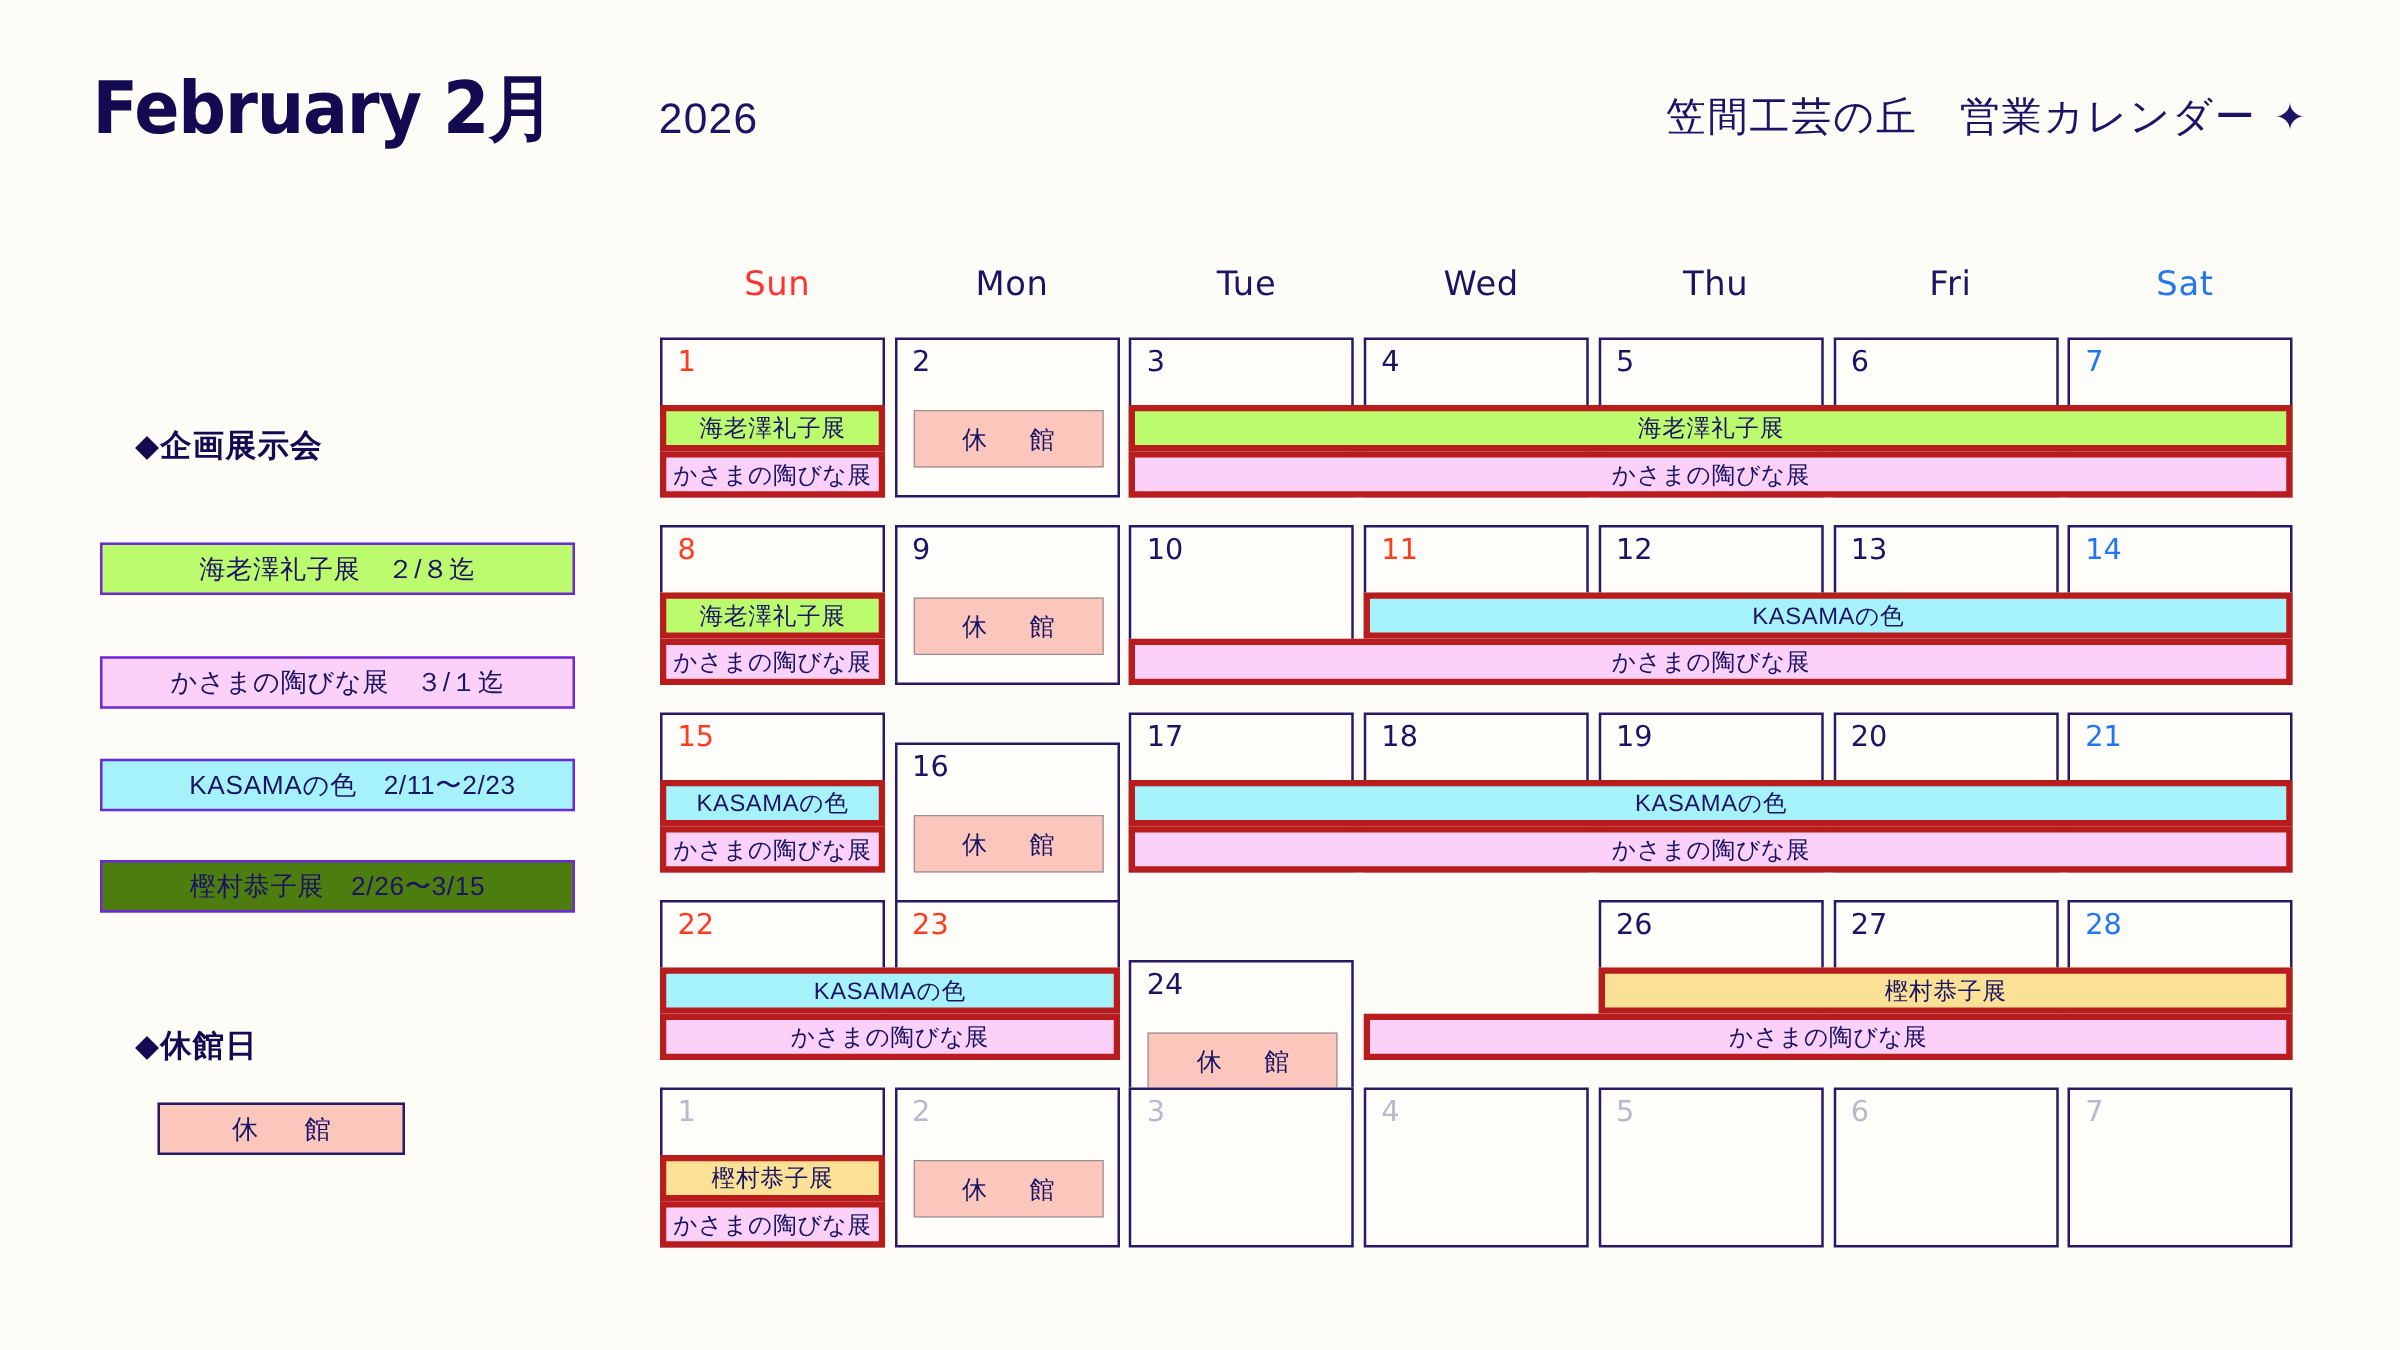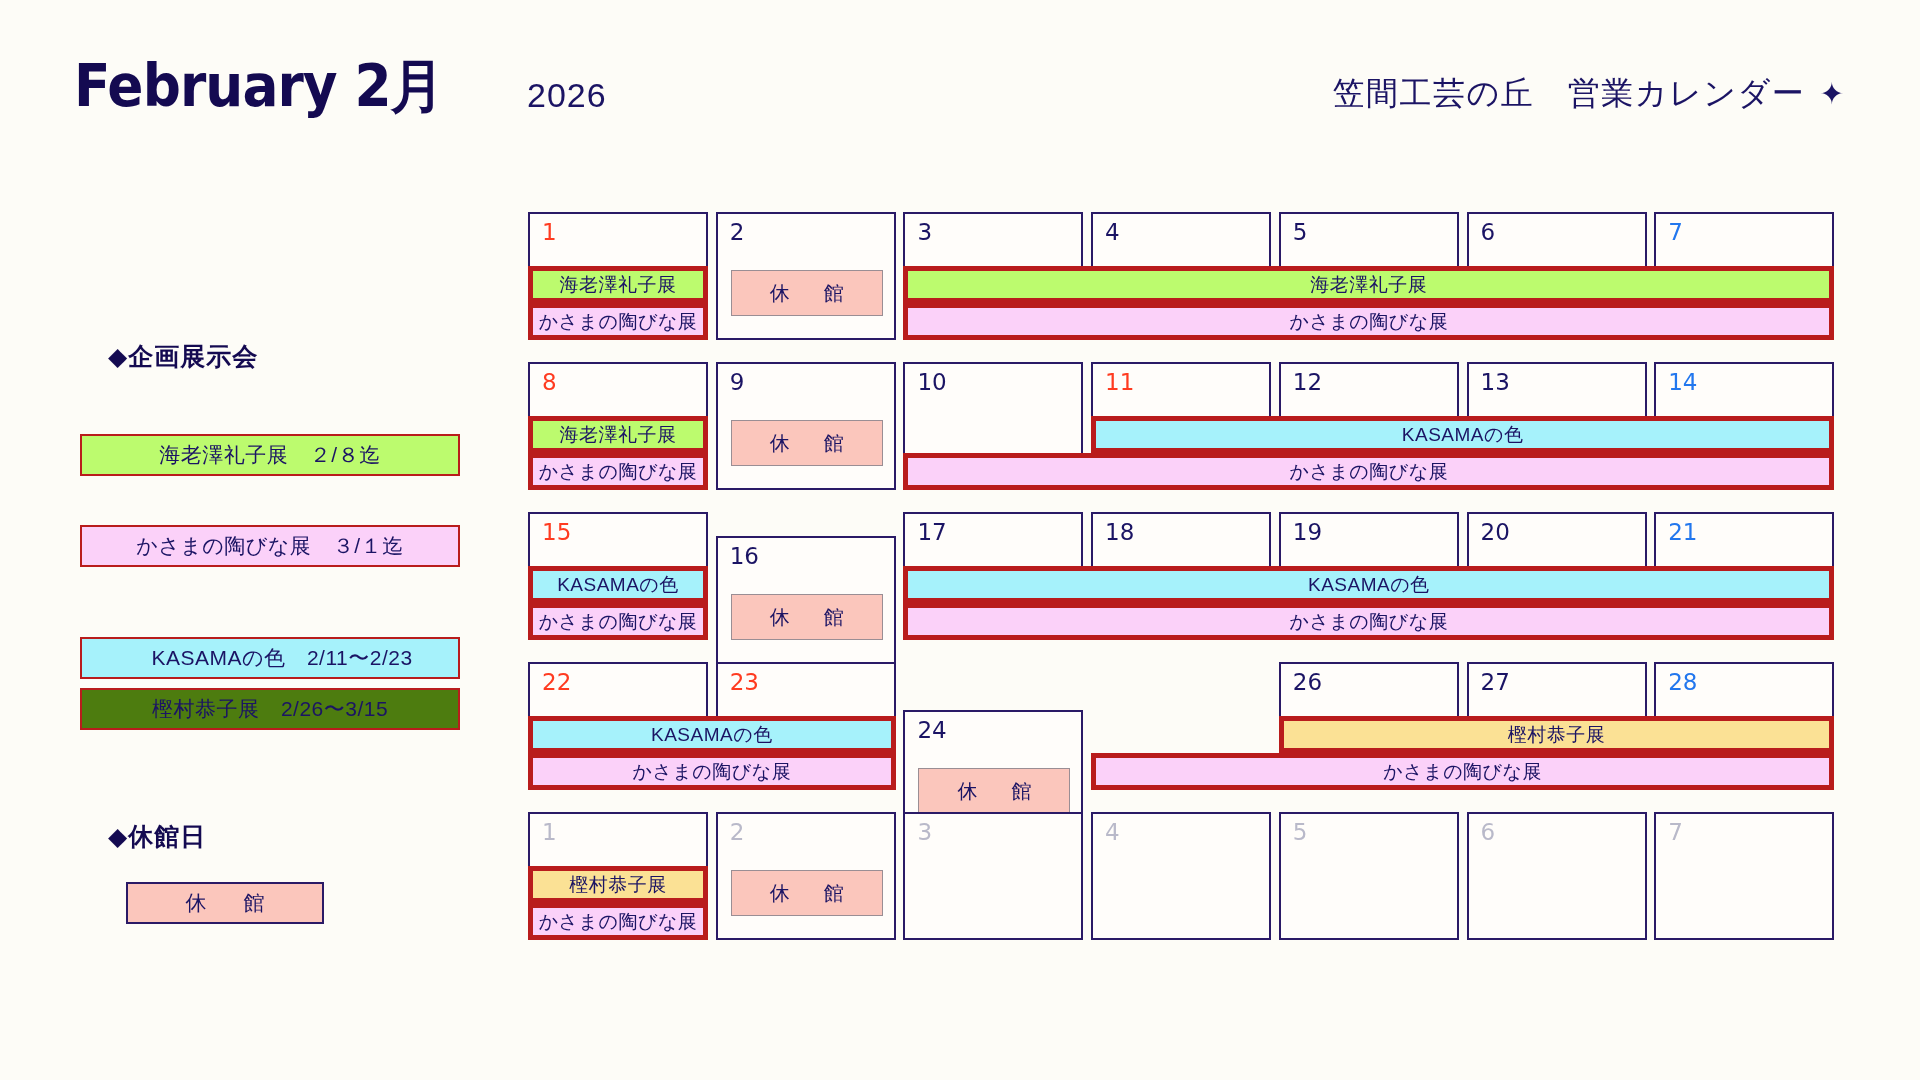--- a/index.html
+++ b/index.html
@@ -37,28 +37,28 @@
   .legend { position: absolute; left: 0; top: 0; width: 500px; }
   .legend-heading {
     position: absolute; font-size: 25px; font-weight: 700;
     color: #140A51; white-space: nowrap; letter-spacing: 1px;
   }
   #lg-h1 { left: 108px; top: 340px; }
   #lg-h2 { left: 108px; top: 820px; }
 
   .legend-chip {
     position: absolute; left: 80px; width: 380px; height: 42px;
-    border: 2px solid #b91c1c;
+    border: 2px solid #6d28d9;
     display: flex; align-items: center; justify-content: center;
     font-size: 21px; color: #1B1464; white-space: nowrap;
     letter-spacing: 0.5px;
   }
   #lg-c0 { top: 434px; }
   #lg-c1 { top: 525px; }
-  #lg-c2 { top: 637px; padding-left: 24px; }
+  #lg-c2 { top: 607px; padding-left: 24px; }
   #lg-c3 { top: 688px; }
   #lg-closed {
     position: absolute; left: 126px; top: 882px; width: 198px; height: 42px;
     border: 2px solid #2A1A66;
     display: flex; align-items: center; justify-content: center;
     font-size: 21px; color: #1B1464; letter-spacing: 8px; text-indent: 8px;
   }
 
   
   #cal { position: absolute; left: 528px; top: 212px; width: 1314px; }
@@ -121,20 +121,29 @@
     <div class="legend-heading" id="lg-h1">◆企画展示会</div>
     <div class="legend-heading" id="lg-h2">◆休館日</div>
     <div class="legend-chip" id="lg-c0" style="background: rgb(188, 251, 110);">海老澤礼子展　２/８迄</div>
     <div class="legend-chip" id="lg-c1" style="background: rgb(251, 209, 249);">かさまの陶びな展　３/１迄</div>
     <div class="legend-chip" id="lg-c2" style="background: rgb(166, 242, 251);">KASAMAの色　2/11〜2/23</div>
     <div class="legend-chip" id="lg-c3" style="background: #4d7c0f;">樫村恭子展　2/26〜3/15</div>
     <div id="lg-closed" style="background: rgb(251, 198, 188);">休　館</div>
   </div>
 
   <div id="cal">
+    <div class="dow-row" id="dow-row">
+        <div class="dow sun">Sun</div>
+        <div class="dow">Mon</div>
+        <div class="dow">Tue</div>
+        <div class="dow">Wed</div>
+        <div class="dow">Thu</div>
+        <div class="dow">Fri</div>
+        <div class="dow sat">Sat</div>
+      </div>
     <div class="weeks" id="weeks">
         <div class="week">
           <div class="cell" style="left: 0px;">
             <div class="daynum sun">1</div>
           </div>
           <div class="cell" style="left: 187.7px;">
             <div class="daynum">2</div>
             <div class="closed-badge" style="background: rgb(251, 198, 188);">休　館</div>
           </div>
           <div class="cell" style="left: 375.4px;">

